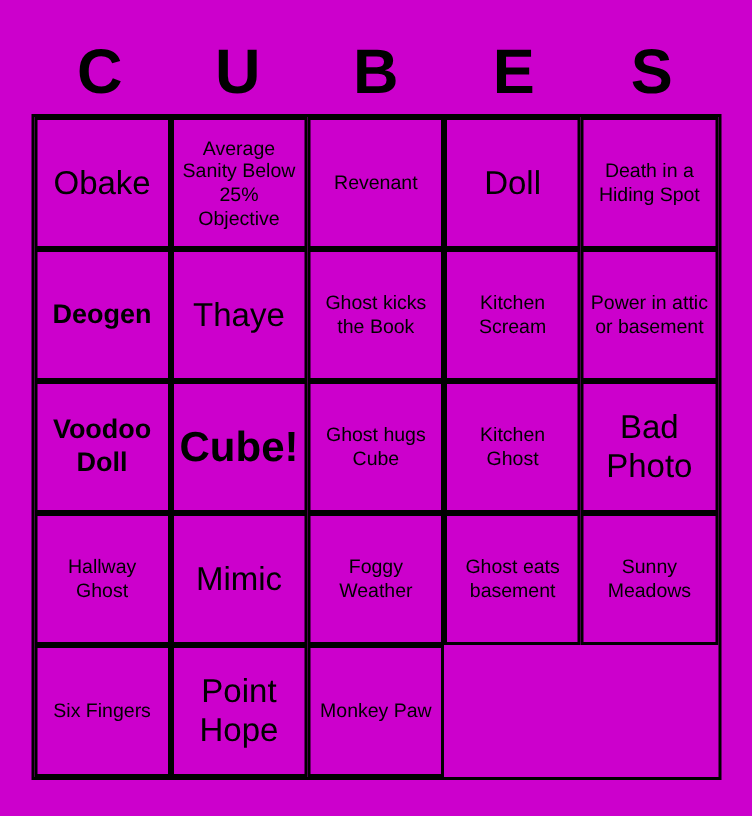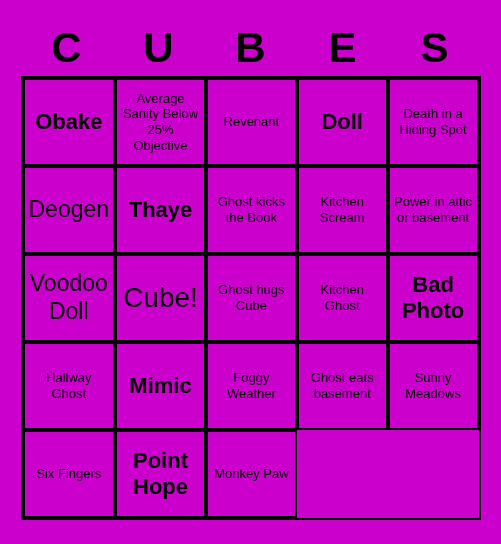--- a/index.html
+++ b/index.html
@@ -43,29 +43,29 @@
       justify-content: center;
       text-align: center;
       padding: 4px;
       font-size: 13px;
       font-weight: normal;
       color: black;
       line-height: 1.2;
     }
     .bingo-cell.large-text {
       font-size: 22px;
-      font-weight: bold;
+      font-weight: normal;
     }
     .bingo-cell.medium-text {
-      font-size: 23px;
-      font-weight: normal;
+      font-size: 18px;
+      font-weight: bold;
     }
     .bingo-cell.free-space {
       font-size: 28px;
-      font-weight: normal;
+      font-weight: bold;
     }
   </style>
 </head>
 <body>
 
 <div class="bingo-card">
   <div class="bingo-header">
     <div class="bingo-header-letter">C</div>
     <div class="bingo-header-letter">U</div>
     <div class="bingo-header-letter">B</div>

